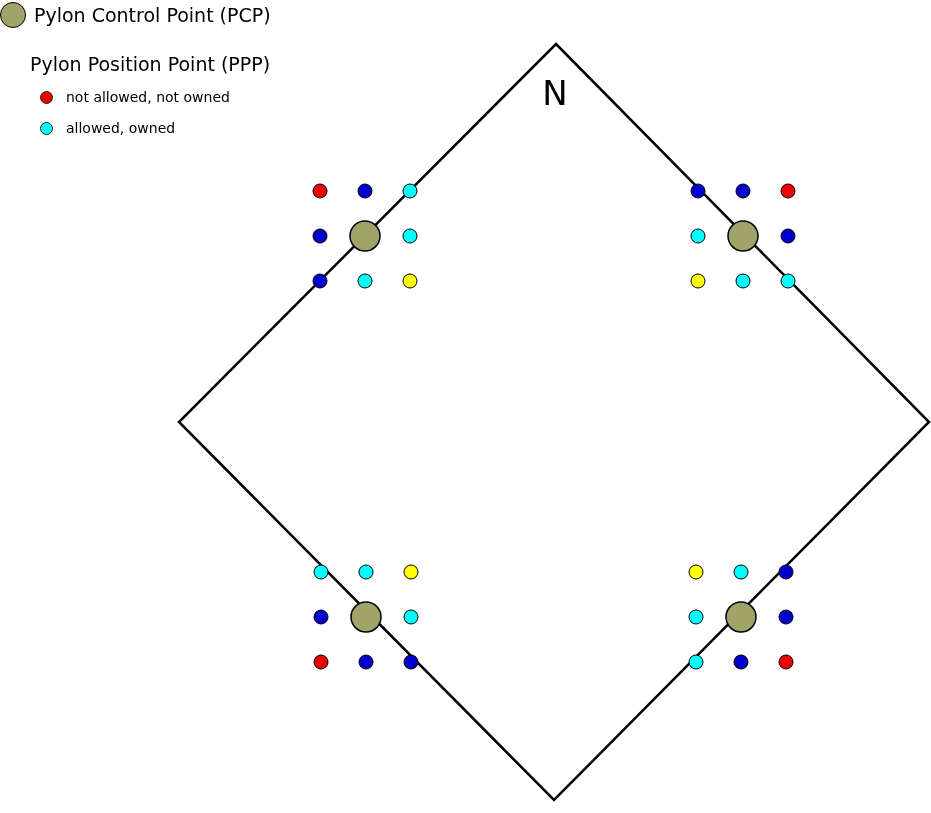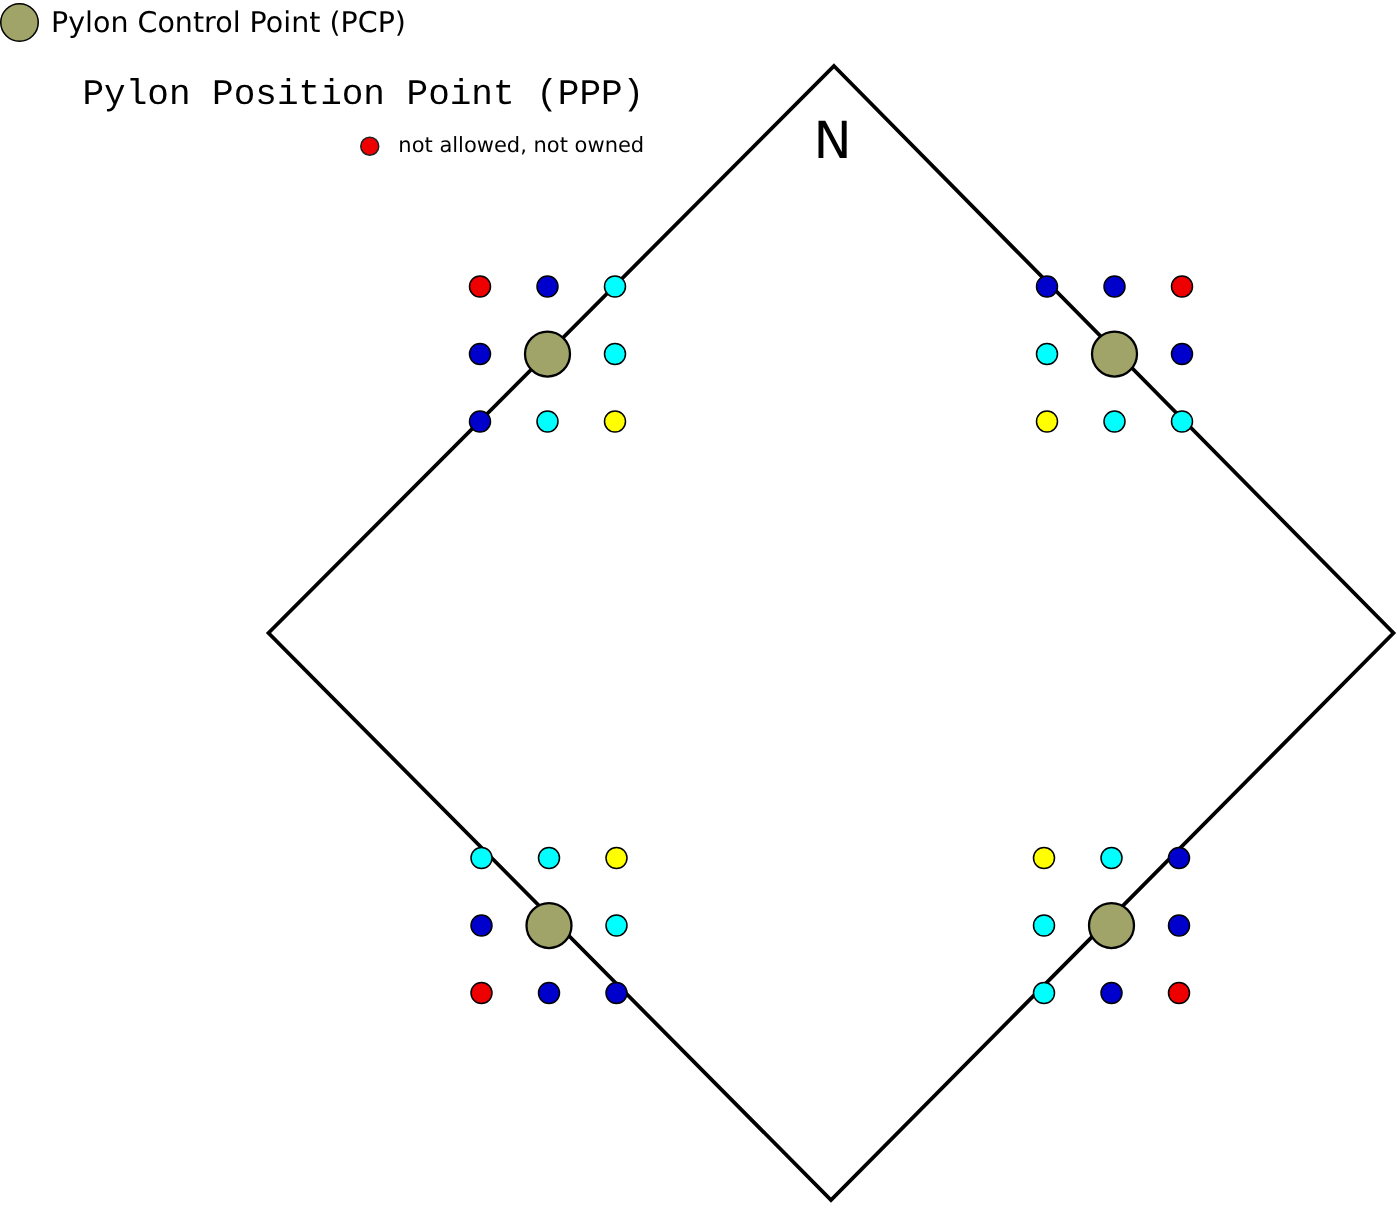--- a/index.html
+++ b/index.html
@@ -15,24 +15,24 @@
 
   .legend { position: absolute; top: 2px; left: 0; z-index: 2; }
 
   .legend-pcp { display: flex; align-items: center; gap: 8px; }
   .pcp-swatch {
     width: 26px; height: 26px; border-radius: 50%;
     border: 1.5px solid #000; box-sizing: border-box; flex: 0 0 auto;
   }
   .legend-pcp-label { font-size: 19px; line-height: 26px; }
 
-  .ppp-title { font-size: 24px; line-height: 22px; margin: 25px 0 14px 55px; font-family: Liberation Mono, monospace; }
+  .ppp-title { font-size: 19px; line-height: 22px; margin: 25px 0 14px 30px; }
 
   .ppp-list { }
-  .legend-item { display: flex; align-items: center; gap: 13px; margin: 0 0 15px 40px; height: 16px; justify-content: flex-end; }
+  .legend-item { display: flex; align-items: center; gap: 13px; margin: 0 0 15px 40px; height: 16px; }
   .legend-dot {
     width: 13px; height: 13px; border-radius: 50%;
     border: 1px solid #222; box-sizing: border-box; flex: 0 0 auto;
   }
   .legend-item-label { font-size: 14px; line-height: 16px; }
 </style>
 </head>
 <body>
 
 <svg id="diagram-svg" width="931" height="813" viewBox="0 0 931 813" xmlns="http://www.w3.org/2000/svg">
@@ -80,14 +80,18 @@
   <div class="legend-pcp">
     <span class="pcp-swatch" style="background: rgb(160, 164, 104);"></span>
     <span class="legend-pcp-label">Pylon Control Point (PCP)</span>
   </div>
   <div class="ppp-title">Pylon Position Point (PPP)</div>
   <div class="ppp-list">
       <div class="legend-item">
     <span class="legend-dot" style="background: rgb(238, 0, 0);"></span>
     <span class="legend-item-label">not allowed, not owned</span>
   </div>
+      <div class="legend-item">
+    <span class="legend-dot" style="background: rgb(0, 255, 255);"></span>
+    <span class="legend-item-label">allowed, owned</span>
+  </div>
     </div>
 </div>
 
 </body></html>

